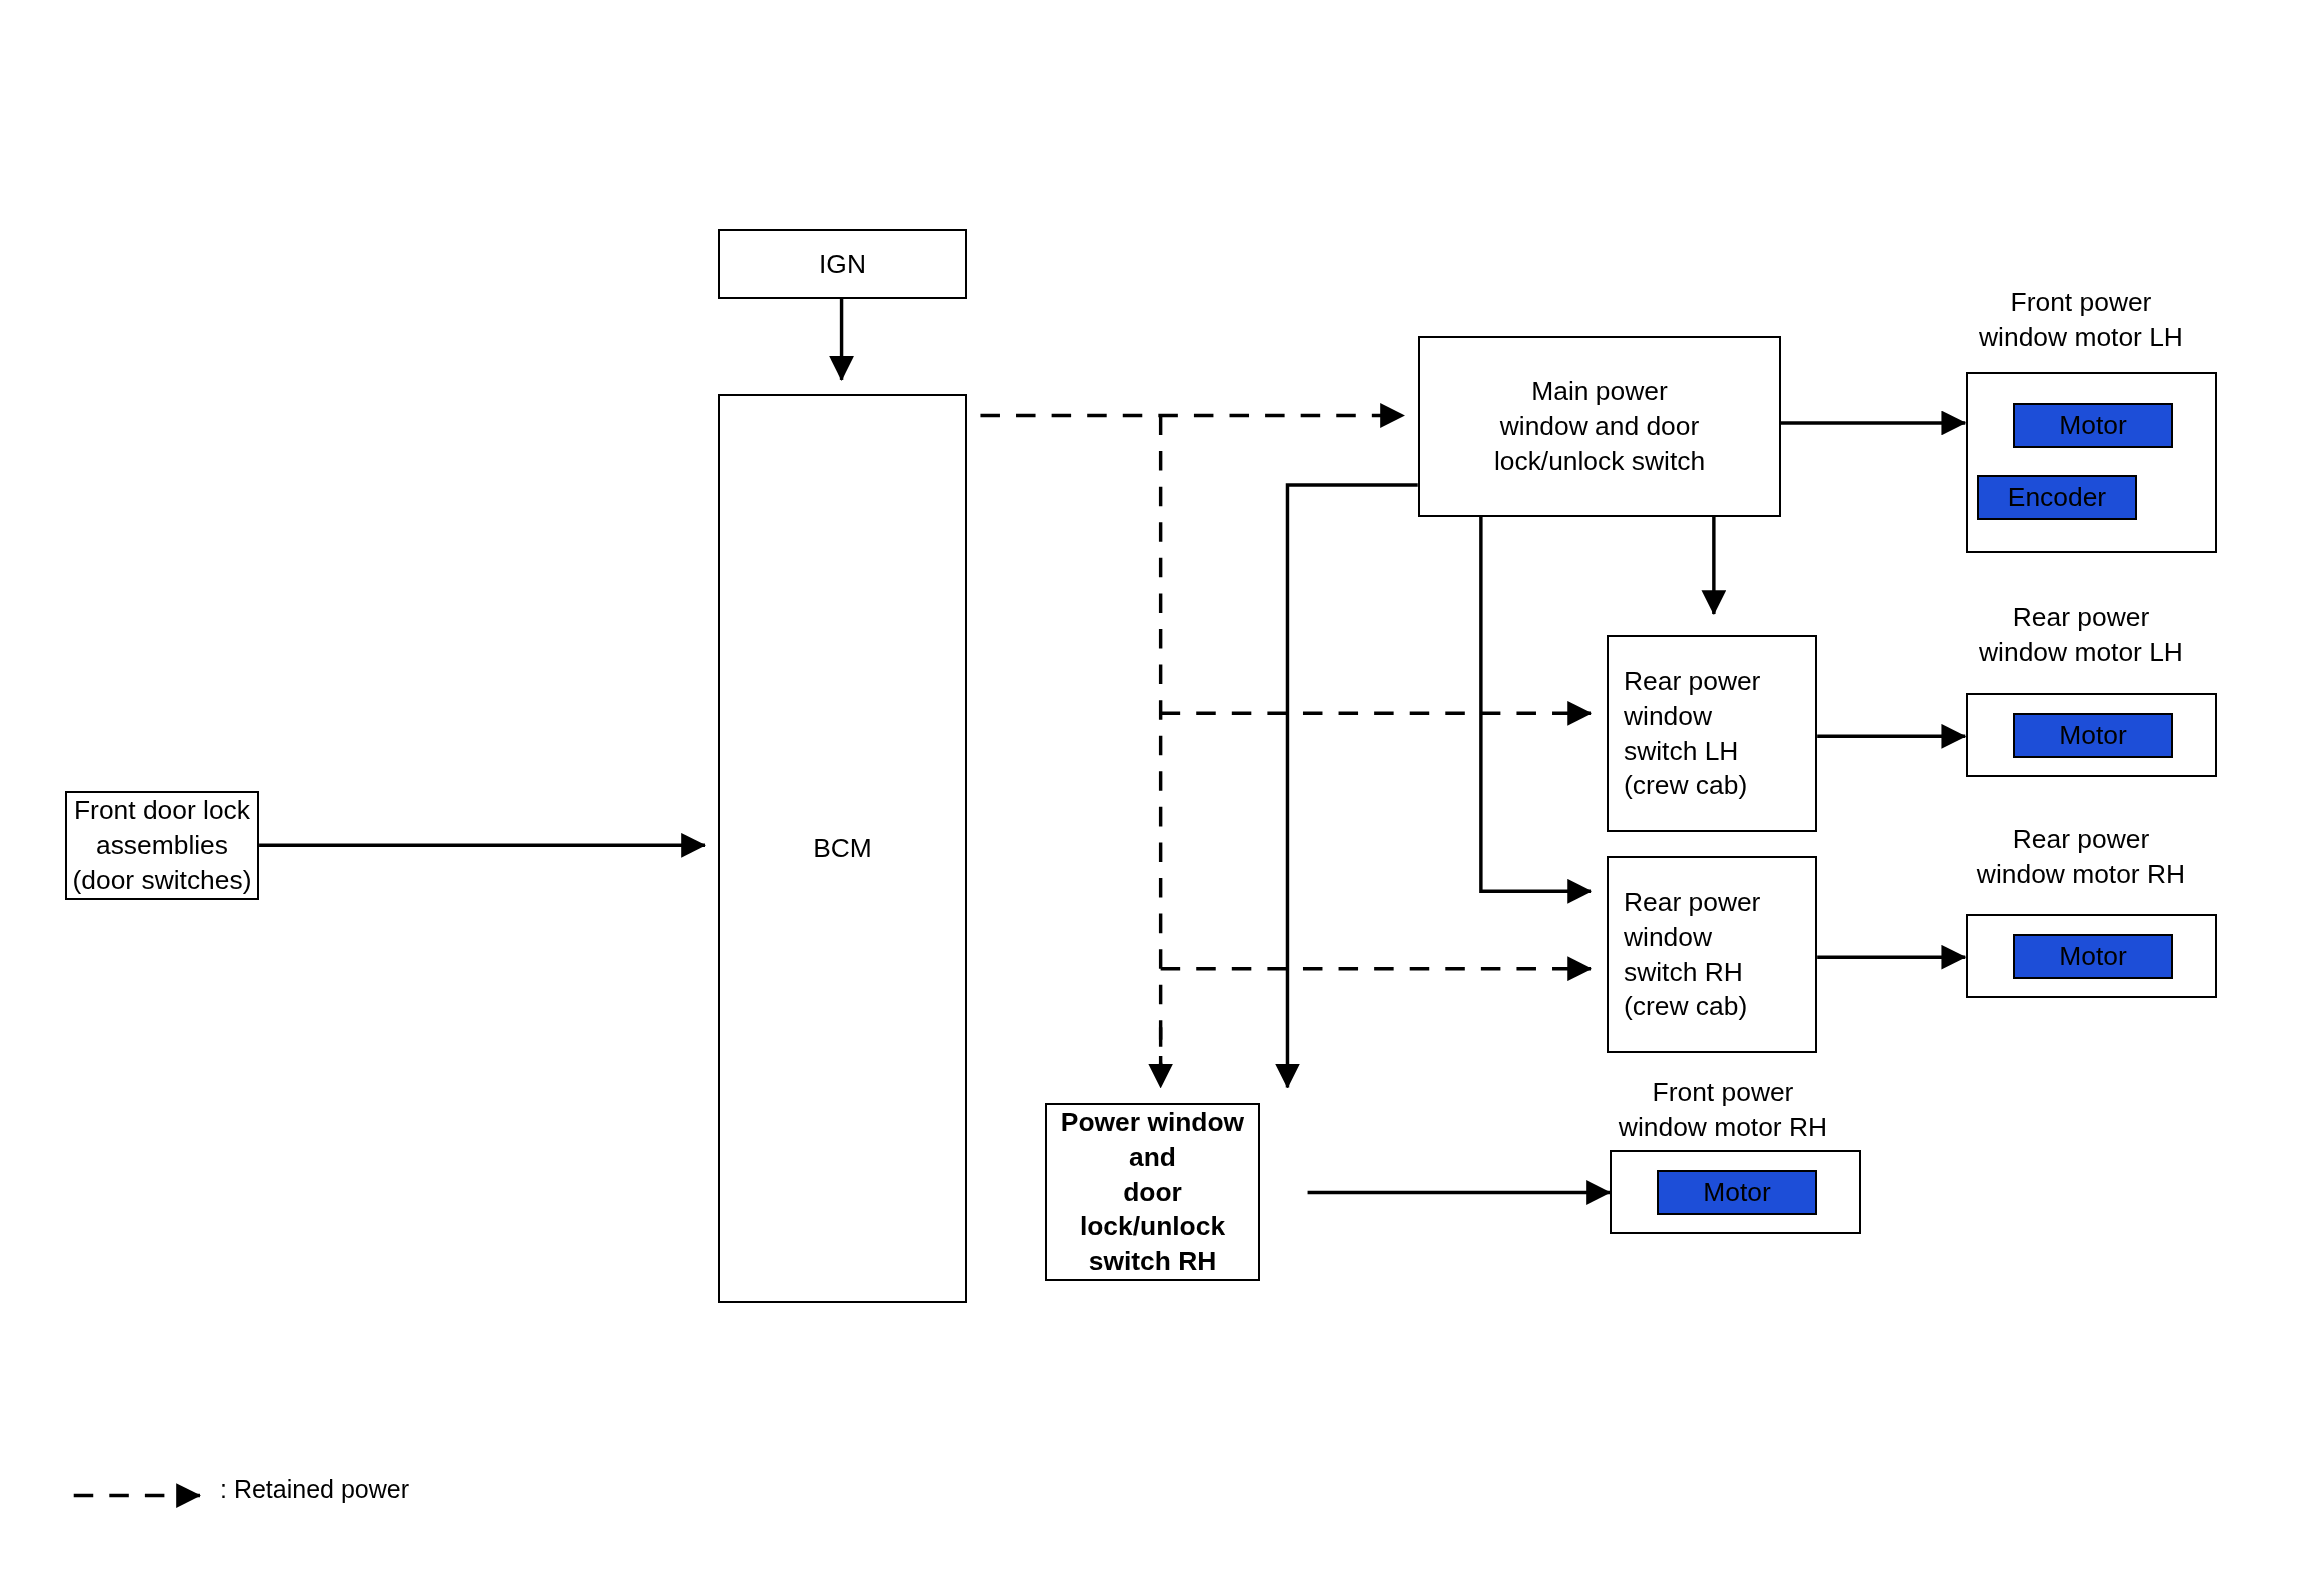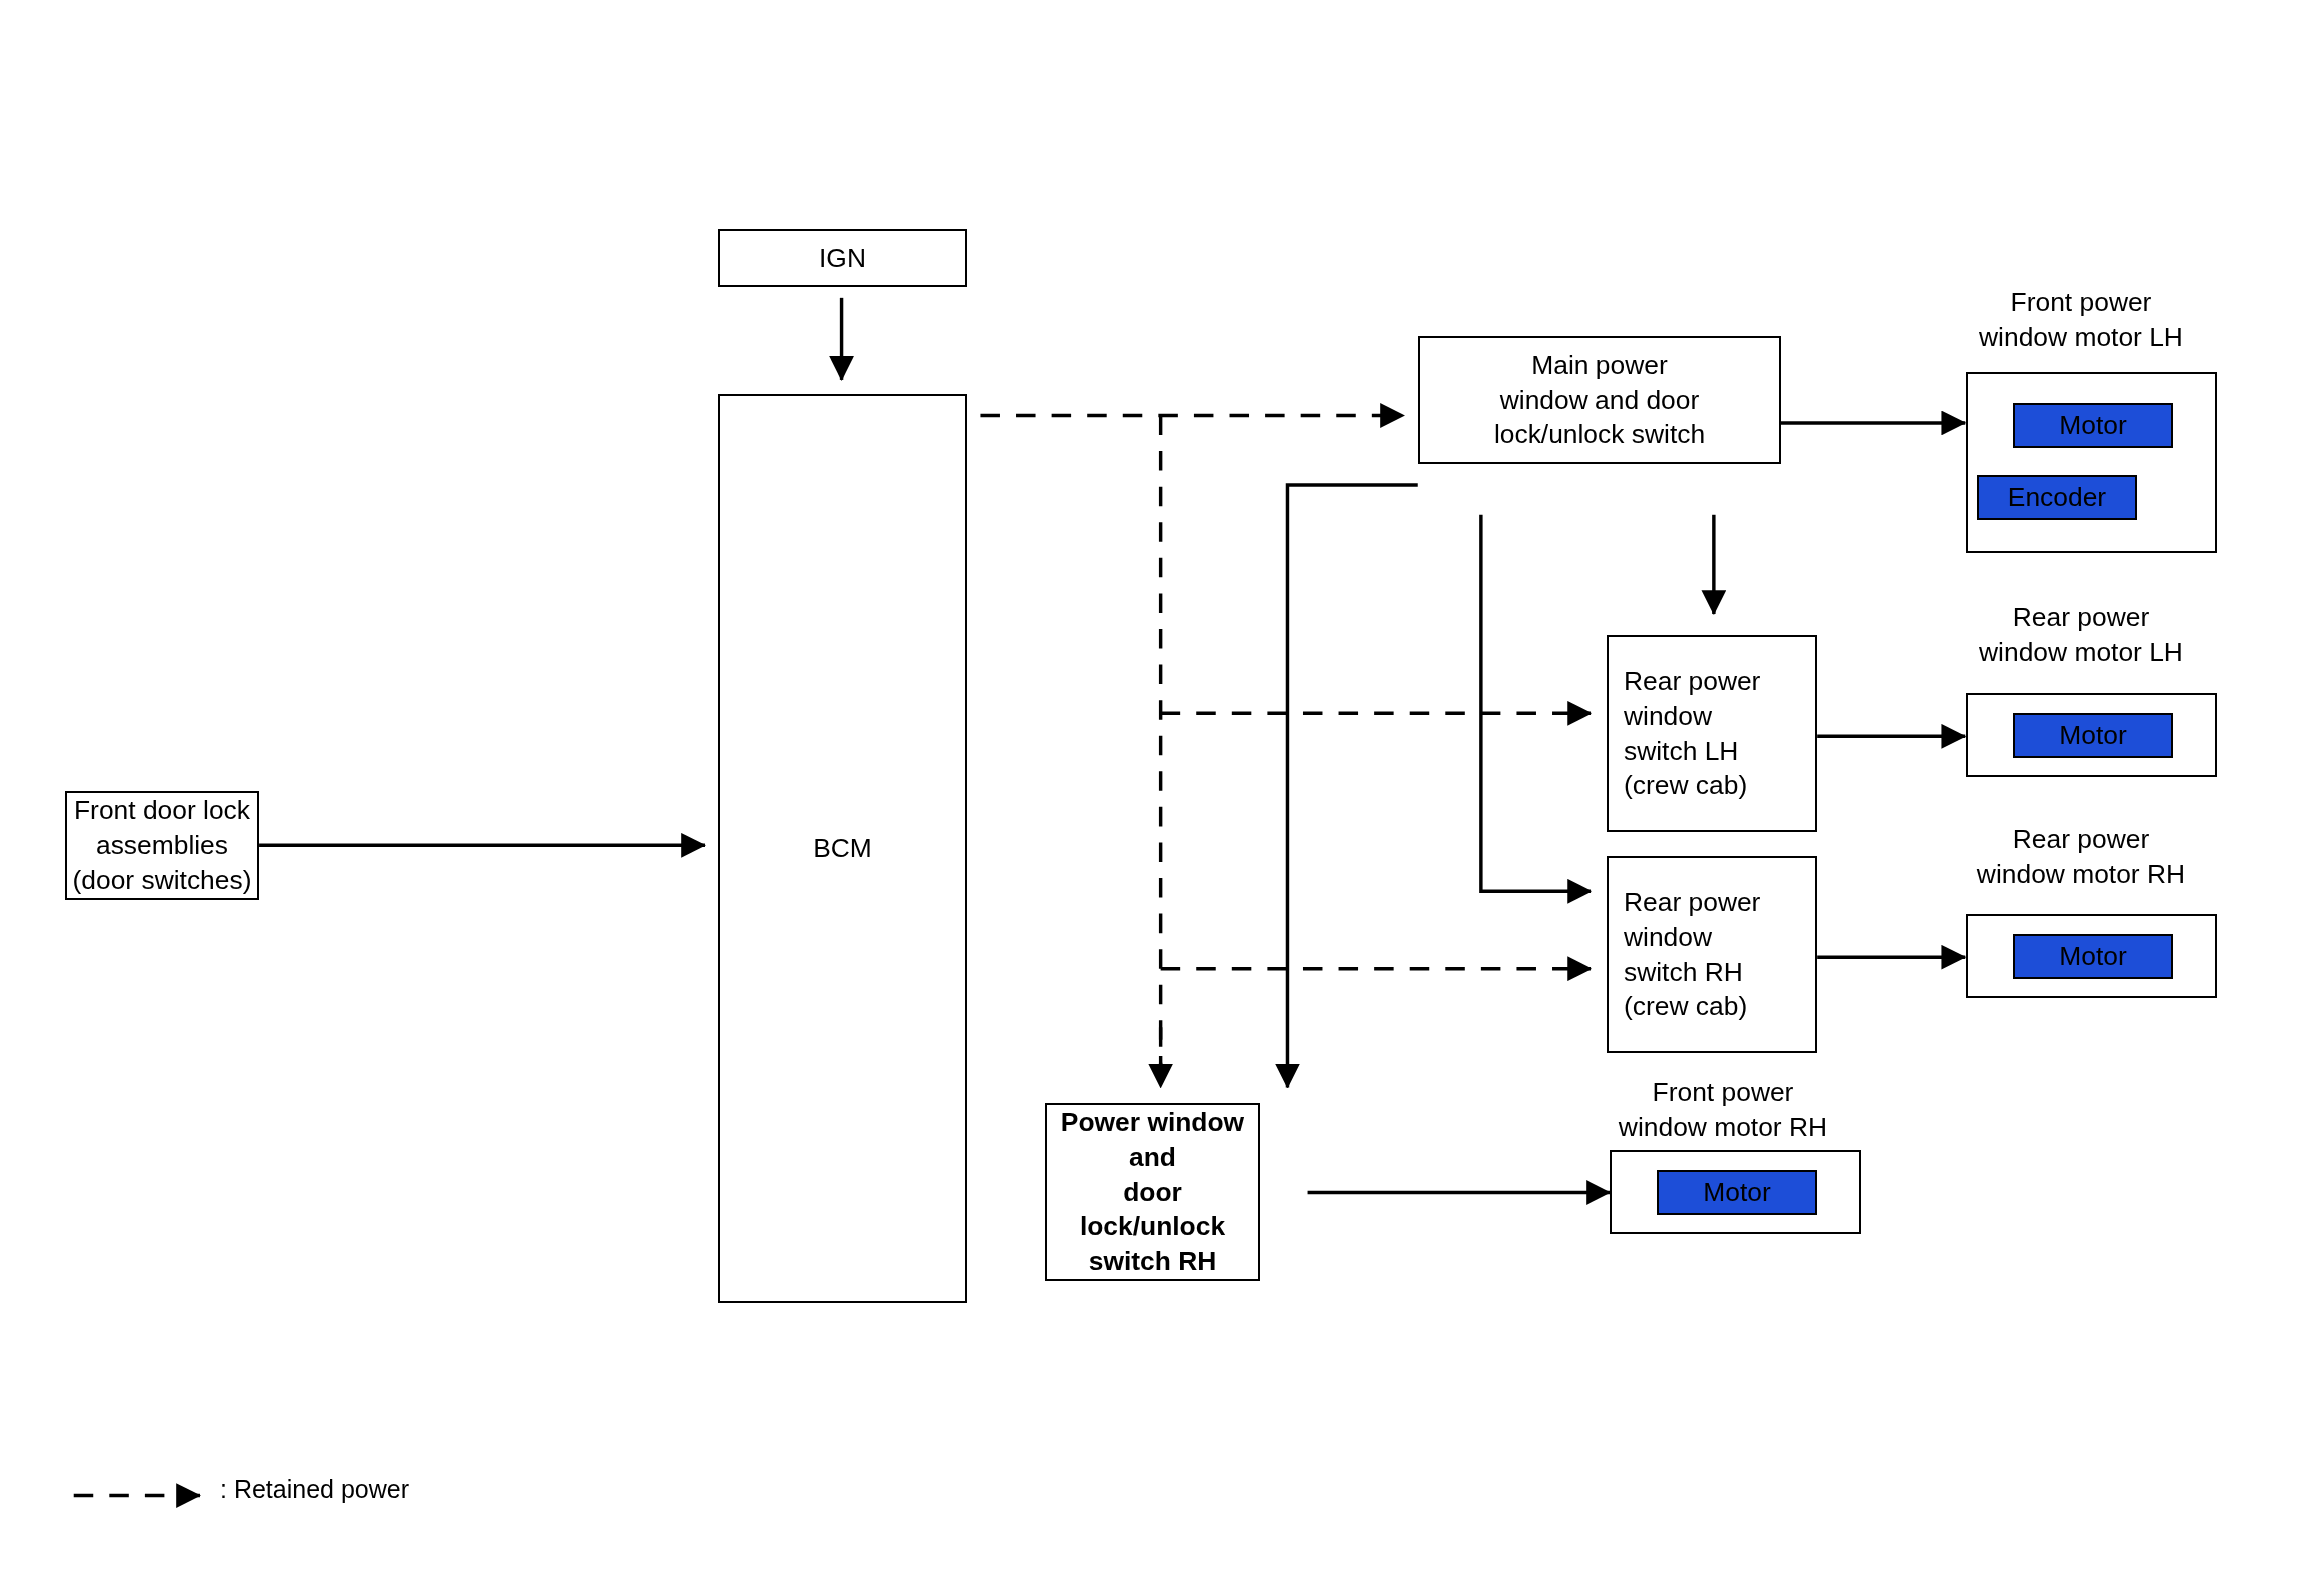--- a/index.html
+++ b/index.html
@@ -66,34 +66,34 @@
       <path d="M 3166 1283 L 3424 1283" marker-end="url(#arrow-solid)"></path>
 
       <path d="M 3166 1668 L 3424 1668" marker-end="url(#arrow-solid)"></path>
 
       <path d="M 2278 2078 L 2805 2078" marker-end="url(#arrow-solid)"></path>
 
       <path d="M 128 2606 L 348 2606" stroke-dasharray="34 28" marker-end="url(#arrow-dash)"></path>
     </g>
   </svg>
 
-  <div class="node-box" style="left:718px;top:229px;width:249px;height:58px;">
+  <div class="node-box" style="left:718px;top:229px;width:249px;height:70px;">
     <span class="node-label">IGN</span>
   </div>
 
   <div class="node-box" style="left:718px;top:394px;width:249px;height:909px;">
     <span class="node-label">BCM</span>
   </div>
 
   <div class="node-box" style="left:65px;top:791px;width:194px;height:109px;">
     <span class="node-label">Front door lock assemblies
 (door switches)</span>
   </div>
 
-  <div class="node-box" style="left:1418px;top:336px;width:363px;height:128px;">
+  <div class="node-box" style="left:1418px;top:336px;width:363px;height:181px;">
     <span class="node-label">Main power
 window and door
 lock/unlock switch</span>
   </div>
 
   <div class="node-box" style="left:1607px;top:635px;width:210px;height:197px;">
     <span class="node-label left">Rear power
 window
 switch LH
 (crew cab)</span>

